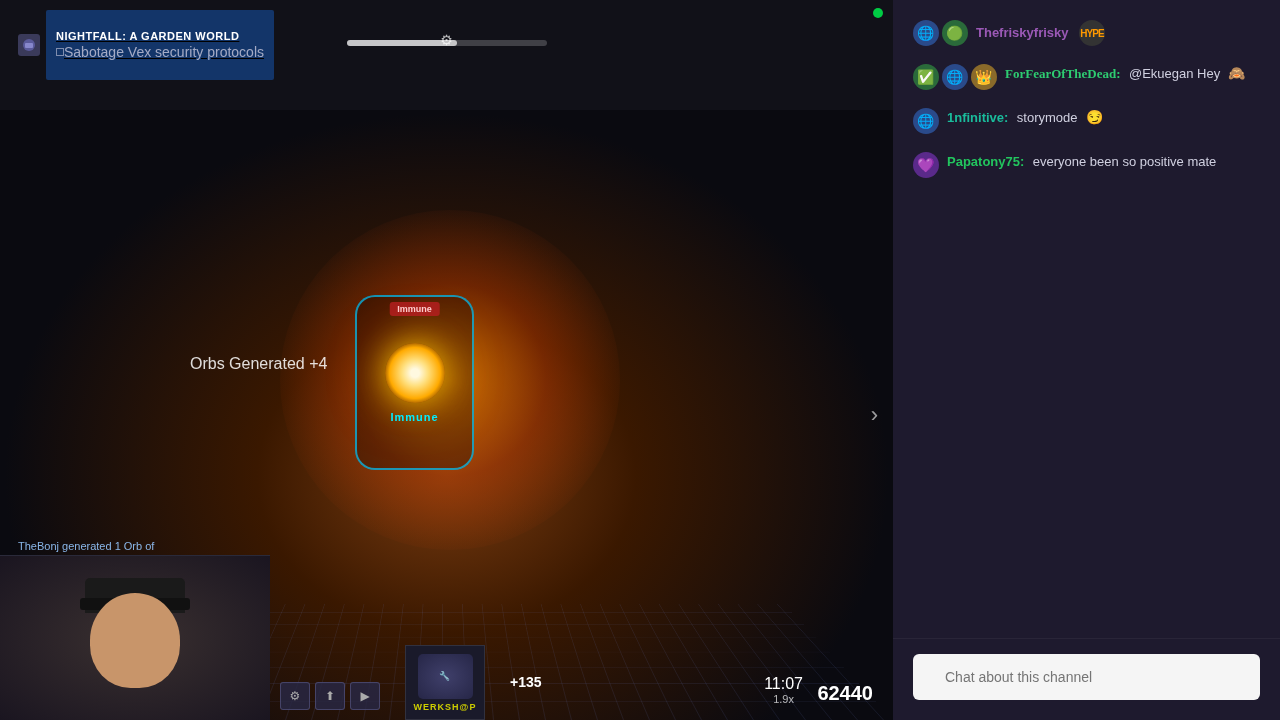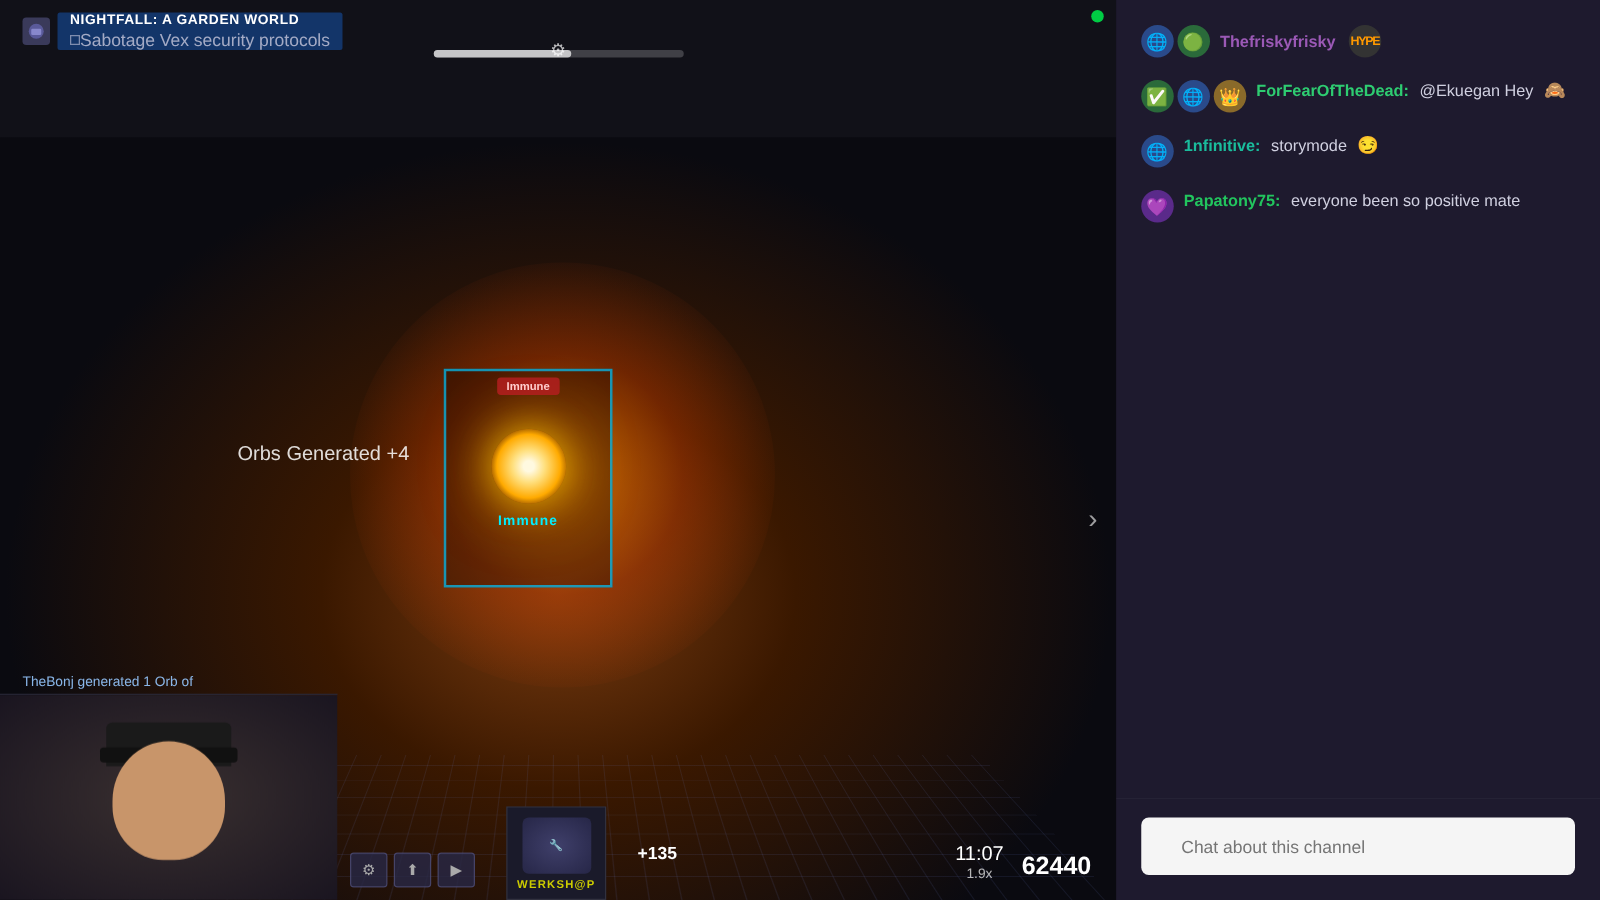--- a/index.html
+++ b/index.html
@@ -49,24 +49,24 @@
       height: 340px;
       background: radial-gradient(ellipse, rgba(255,140,0,0.7) 0%, rgba(200,60,0,0.4) 40%, transparent 75%);
       border-radius: 50%;
     }
 
     
     .orb-container {
       position: absolute;
       top: 185px;
       left: 355px;
-      width: 135px;
+      width: 119px;
       height: 175px;
       border: 2px solid rgba(0, 200, 255, 0.7);
-      border-radius: 0;
+      border-radius: 20px;
       background: rgba(0, 0, 0, 0.3);
       display: flex;
       flex-direction: column;
       align-items: center;
       justify-content: center;
     }
 
     .orb-inner {
       width: 60px;
       height: 60px;
@@ -136,22 +136,23 @@
       height: 22px;
       background: #3a3a5a;
       border-radius: 3px;
       display: flex;
       align-items: center;
       justify-content: center;
     }
 
     .nightfall-text {
       background: rgba(20, 60, 120, 0.85);
-      padding: 0 10px;
+      padding: 20px 10px;
       border-radius: 2px;
+      text-decoration: underline;
     }
 
     .nightfall-title {
       color: #ffffff;
       font-size: 11px;
       font-weight: bold;
       letter-spacing: 0.5px;
     }
 
     .nightfall-subtitle {
@@ -470,21 +471,21 @@
       flex: 1;
     }
 
     .chat-username {
       font-weight: bold;
       font-size: 13px;
       display: inline;
     }
 
     .chat-username.purple { color: #9b59b6; }
-    .chat-username.green { color: #2ecc71; }
+    .chat-username.green { color: #2ecc71; font-family: Liberation Serif, serif; }
     .chat-username.teal { color: #1abc9c; }
     .chat-username.blue { color: #22c55e; }
 
     .chat-text {
       color: #d0d0e0;
       font-size: 13px;
       display: inline;
       margin-left: 4px;
     }
 

